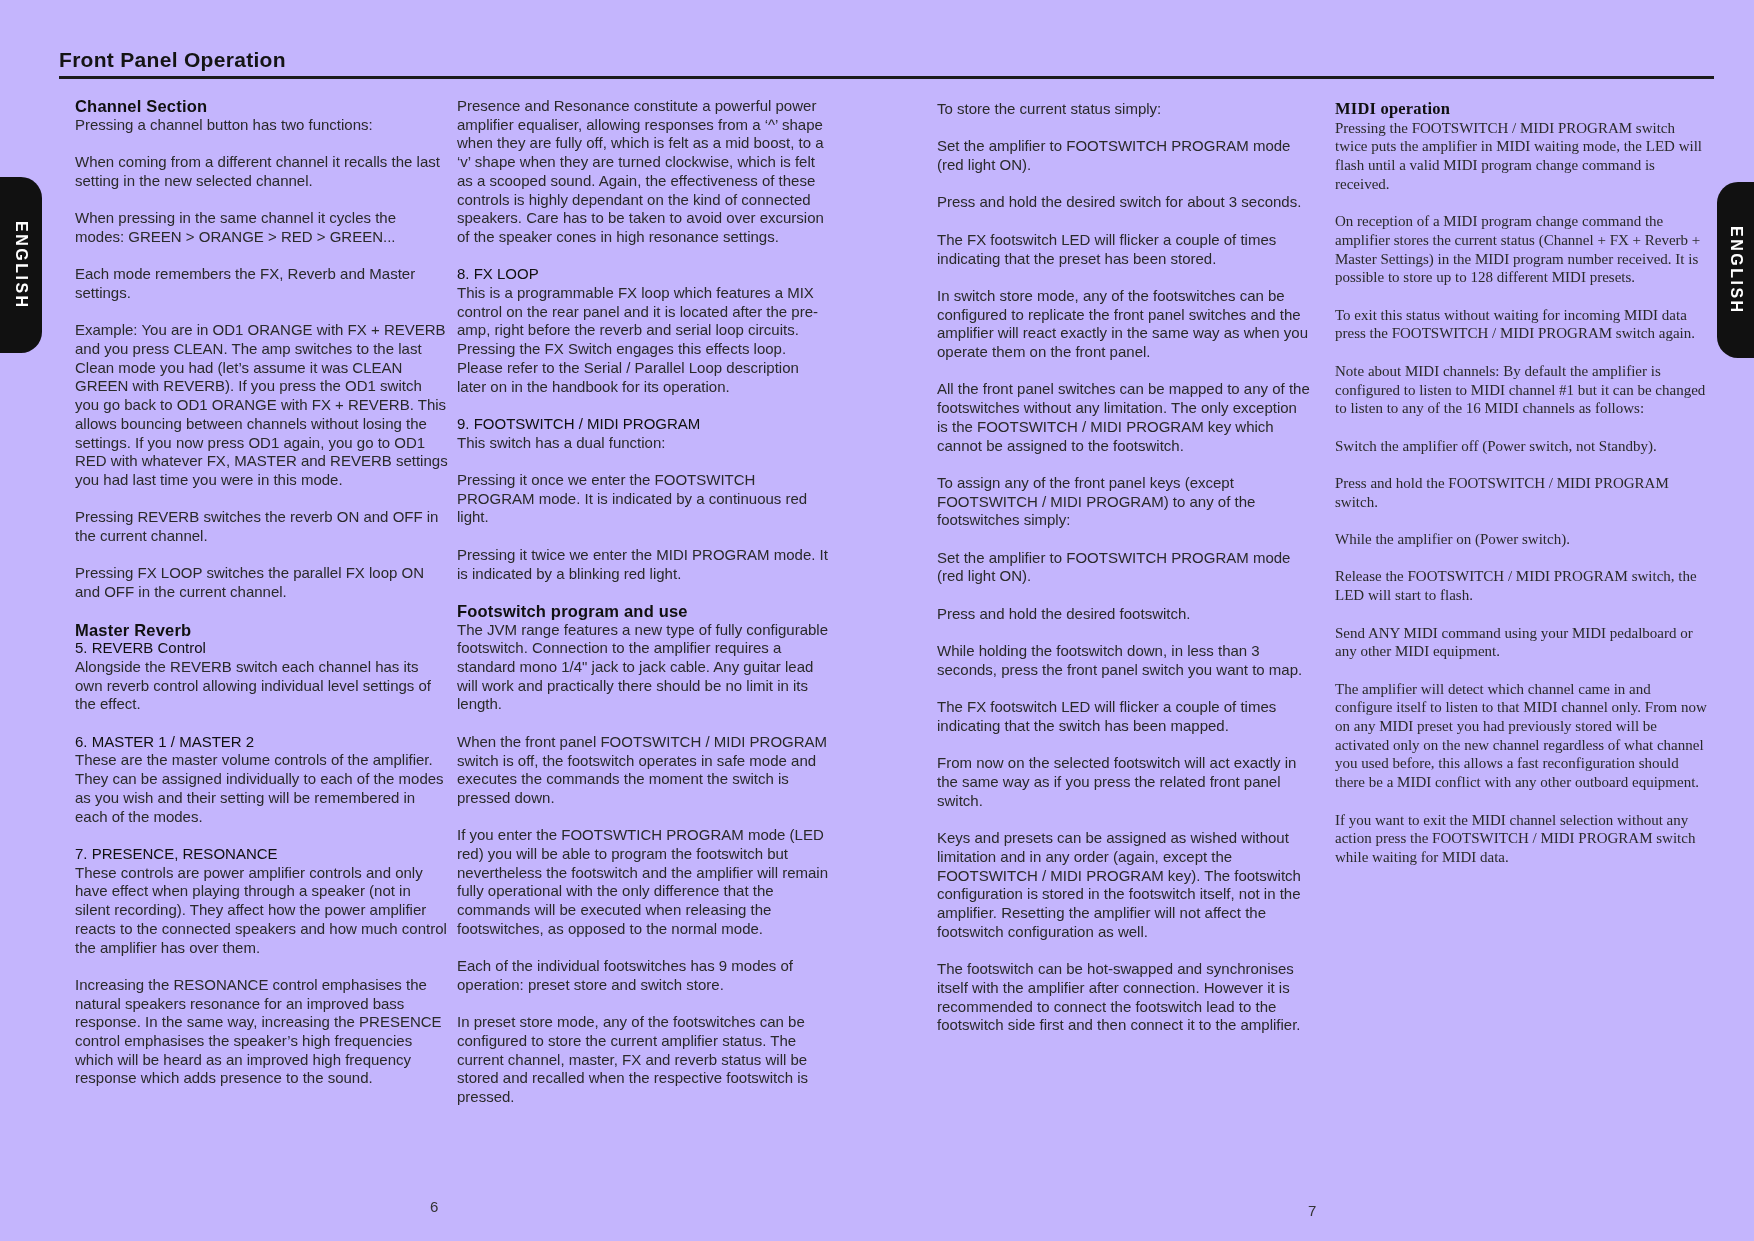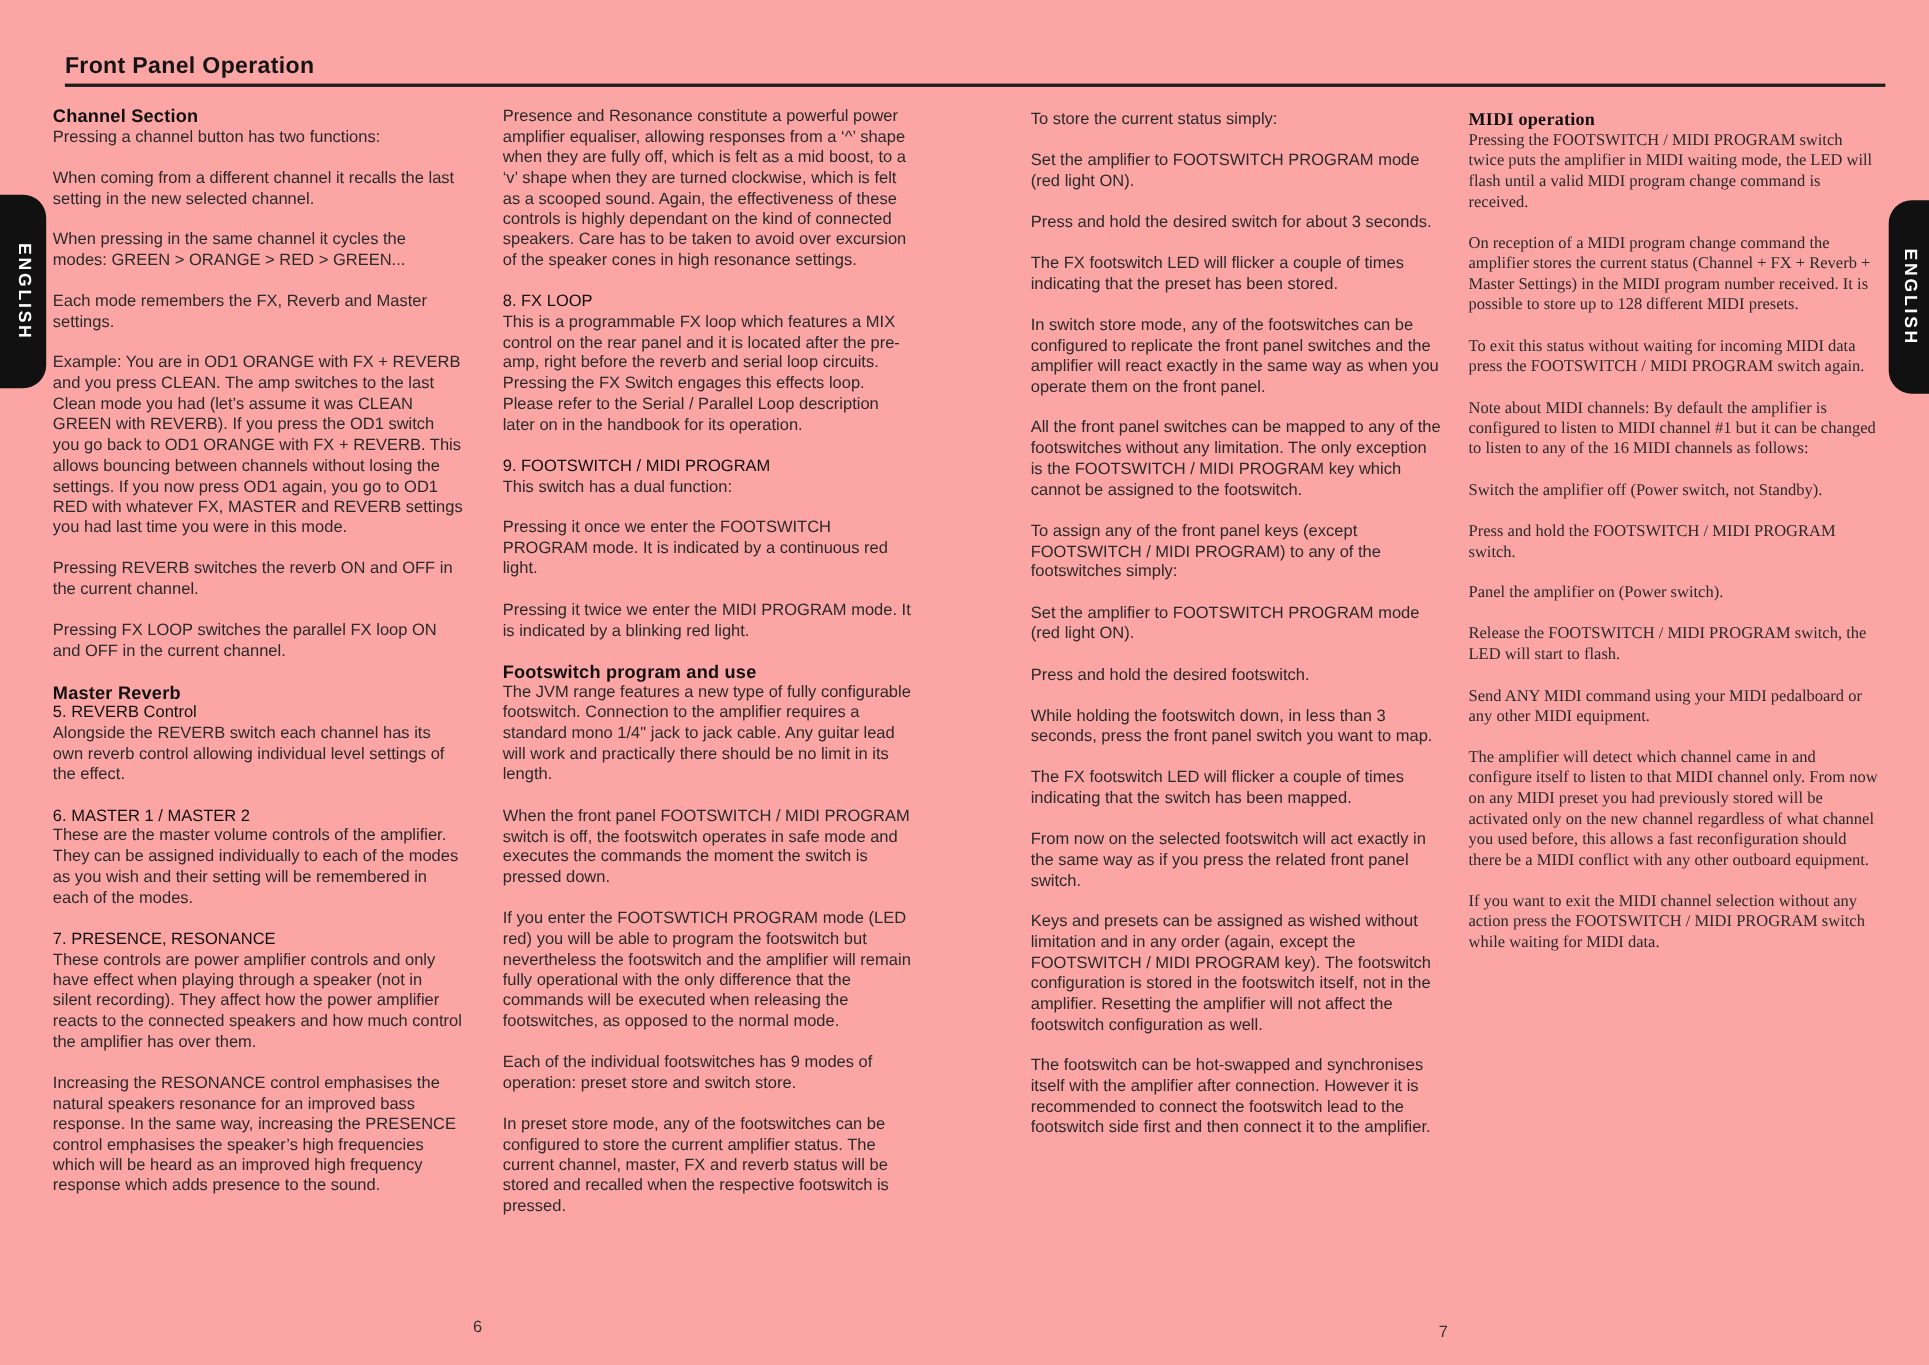--- a/index.html
+++ b/index.html
@@ -1,40 +1,40 @@
 <!DOCTYPE html>
 <html><head>
 <meta charset="utf-8">
 <style>
   * { margin:0; padding:0; box-sizing:border-box; }
   html,body { background:#ffffff; }
   .page {
     position:relative;
     width:1754px; height:1241px;
-    background:#fca5a5;
+    background:#c4b5fd;
     overflow:hidden;
     font-family:"Liberation Sans", sans-serif;
     color:#282828;
   }
   .doc-title {
     position:absolute; left:59px; top:48px;
     font-size:21px; font-weight:bold; color:#141414;
     letter-spacing:0.3px;
   }
   .title-rule {
     position:absolute; left:59px; top:76px;
     width:1655px; height:3px; background:#1c1c1c;
   }
   .col {
     position:absolute; top:97px; width:374px;
     font-size:15px; line-height:18.7px;
     color:#2a2a2a;
     text-align:left;
   }
-  #col1 { left:48px; }
+  #col1 { left:75px; }
   #col2 { left:457px; }
   #col3 { left:937px; top:100px; }
   #col4 { left:1335px; top:100px;font-family:Liberation Serif, serif; }
   .col p { margin:0 0 18.7px 0; }
   .col p:last-child { margin-bottom:0; }
   .h1 {
     font-weight:bold; font-size:16.5px; color:#101010;
     letter-spacing:0.2px; line-height:18.7px;
   }
   .h2 { font-weight:normal; font-size:15px; color:#101010; line-height:18.7px; }
@@ -121,21 +121,21 @@
   </div>
 
   <div class="col" id="col4">
     <div class="h1">MIDI operation</div>
     <p>Pressing the FOOTSWITCH / MIDI PROGRAM switch twice puts the amplifier in MIDI waiting mode, the LED will flash until a valid MIDI program change command is received.</p>
     <p>On reception of a MIDI program change command the amplifier stores the current status (Channel + FX + Reverb + Master Settings) in the MIDI program number received. It is possible to store up to 128 different MIDI presets.</p>
     <p>To exit this status without waiting for incoming MIDI data press the FOOTSWITCH / MIDI PROGRAM switch again.</p>
     <p>Note about MIDI channels: By default the amplifier is configured to listen to MIDI channel #1 but it can be changed to listen to any of the 16 MIDI channels as follows:</p>
     <p>Switch the amplifier off (Power switch, not Standby).</p>
     <p>Press and hold the FOOTSWITCH / MIDI PROGRAM switch.</p>
-    <p>Panel the amplifier on (Power switch).</p>
+    <p>While the amplifier on (Power switch).</p>
     <p>Release the FOOTSWITCH / MIDI PROGRAM switch, the LED will start to flash.</p>
     <p>Send ANY MIDI command using your MIDI pedalboard or any other MIDI equipment.</p>
     <p>The amplifier will detect which channel came in and configure itself to listen to that MIDI channel only. From now on any MIDI preset you had previously stored will be activated only on the new channel regardless of what channel you used before, this allows a fast reconfiguration should there be a MIDI conflict with any other outboard equipment.</p>
     <p>If you want to exit the MIDI channel selection without any action press the FOOTSWITCH / MIDI PROGRAM switch while waiting for MIDI data.</p>
   </div>
 
   <div class="pageno" id="pn-left">6</div>
   <div class="pageno" id="pn-right">7</div>
 
 </div>

